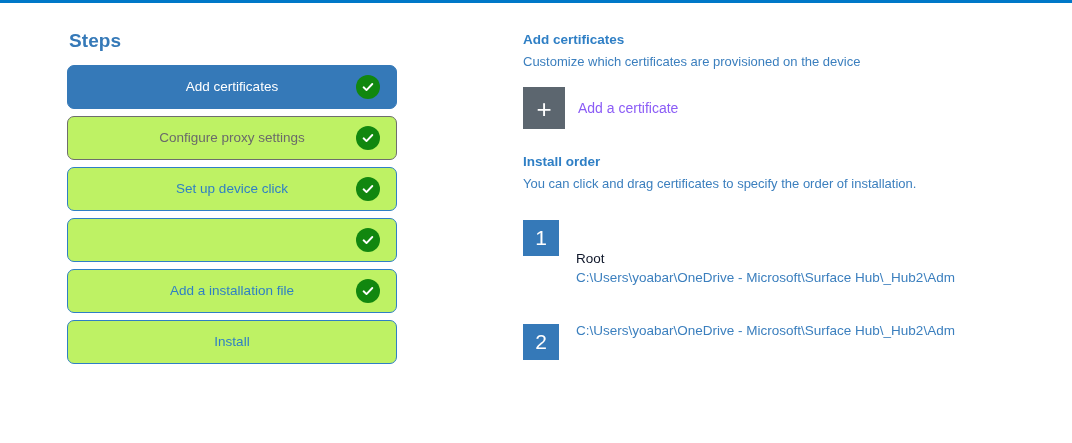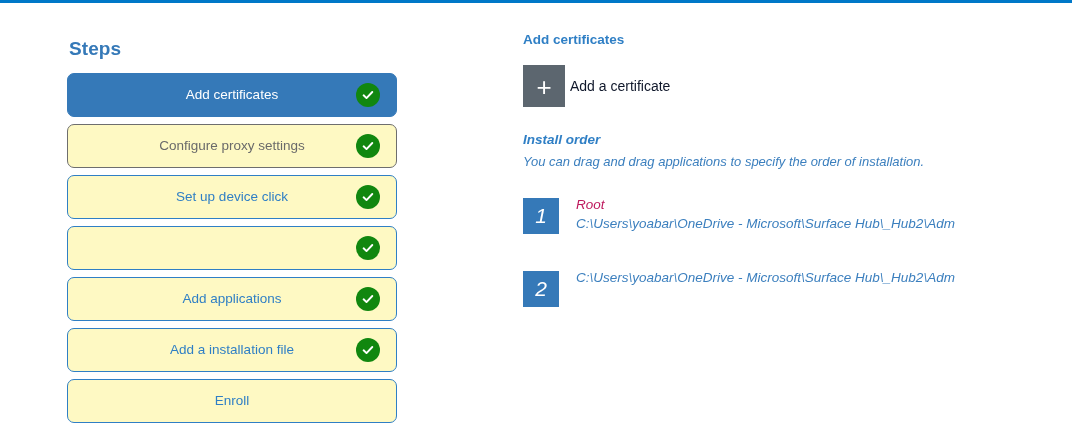--- a/index.html
+++ b/index.html
@@ -30,31 +30,31 @@
     position: absolute;
     left: 67px;
     top: 22px;
     width: 330px;
   }
   #steps-title {
     font-size: 19px;
     font-weight: bold;
     color: #3579b8;
     letter-spacing: .1px;
-    margin: 16px 0 13px 2px;
+    margin: 8px 0 13px 2px;
   }
   .step-list { position: relative; }
   .step {
     position: relative;
     box-sizing: border-box;
     width: 330px;
     height: 44px;
     margin-bottom: 7px;
     border-radius: 7px;
-    background: #fef9c3;
+    background: #bef264;
     border: 1px solid #2f7fc5;
     display: flex;
     align-items: center;
     justify-content: center;
     cursor: pointer;
   }
   .step .step-label {
     font-size: 13.5px;
     color: #2f7fc5;
     line-height: 1;
@@ -124,27 +124,27 @@
   }
   #add-cert-tile .plus {
     color: #ffffff;
     font-size: 26px;
     line-height: 1;
     font-weight: 300;
     padding-bottom: 7px;
     user-select: none;
   }
   #add-cert-label {
-    margin-left: 5px;
+    margin-left: 13px;
     font-size: 14px;
-    color: #0f172a;
+    color: #8b5cf6;
     cursor: pointer;
   }
 
-  #install-order-block { margin-top: 24px; font-style: italic; }
+  #install-order-block { margin-top: 24px; }
 
   #order-list { margin-top: 27px; }
   .order-item {
     display: flex;
     align-items: flex-start;
     margin-bottom: 37px;
     cursor: move;
   }
   .order-num {
     flex: 0 0 auto;
@@ -158,23 +158,24 @@
     justify-content: center;
     user-select: none;
   }
   .order-text {
     margin-left: 17px;
     margin-top: -3px;
     min-width: 0;
   }
   .order-name {
     font-size: 13.5px;
-    color: #be185d;
+    color: #0f172a;
     line-height: 19px;
     white-space: nowrap;
+    margin-top: 32px;
   }
   .order-path {
     font-size: 13.5px;
     color: #3b7fbe;
     line-height: 19px;
     white-space: nowrap;
     overflow: hidden;
     width: 500px;
   }
 </style>
@@ -211,55 +212,48 @@
         </span>
       </div>
       <div class="step">
         <span class="check-badge">
           <svg width="14" height="14" viewBox="0 0 14 14" aria-hidden="true">
             <path d="M2.6 7.3 L5.5 10.1 L11.3 4.0" fill="none" stroke="#ffffff" stroke-width="1.9" stroke-linecap="round" stroke-linejoin="round"></path>
           </svg>
         </span>
       </div>
       <div class="step">
-        <span class="step-label">Add applications</span>
-        <span class="check-badge">
-          <svg width="14" height="14" viewBox="0 0 14 14" aria-hidden="true">
-            <path d="M2.6 7.3 L5.5 10.1 L11.3 4.0" fill="none" stroke="#ffffff" stroke-width="1.9" stroke-linecap="round" stroke-linejoin="round"></path>
-          </svg>
-        </span>
-      </div>
-      <div class="step">
         <span class="step-label">Add a installation file</span>
         <span class="check-badge">
           <svg width="14" height="14" viewBox="0 0 14 14" aria-hidden="true">
             <path d="M2.6 7.3 L5.5 10.1 L11.3 4.0" fill="none" stroke="#ffffff" stroke-width="1.9" stroke-linecap="round" stroke-linejoin="round"></path>
           </svg>
         </span>
       </div>
       <div class="step">
-        <span class="step-label">Enroll</span>
+        <span class="step-label">Install</span>
       </div>
     </div>
 </div>
 
 <div id="detail-panel">
 
   <div class="section-head">Add certificates</div>
+  <div class="section-sub">Customize which certificates are provisioned on the device</div>
 
   <div id="add-cert-row">
     <div id="add-cert-tile">
       <span class="plus">+</span>
     </div>
     <div id="add-cert-label">Add a certificate</div>
   </div>
 
   <div id="install-order-block">
     <div class="section-head">Install order</div>
-    <div class="section-sub">You can drag and drag applications to specify the order of installation.</div>
+    <div class="section-sub">You can click and drag certificates to specify the order of installation.</div>
     <div id="order-list">
         <div class="order-item">
           <div class="order-num">1</div>
           <div class="order-text">
             <div class="order-name">Root</div>
             <div class="order-path">C:\Users\yoabar\OneDrive - Microsoft\Surface Hub\_Hub2\Adm</div>
           </div>
         </div>
         <div class="order-item">
           <div class="order-num">2</div>

